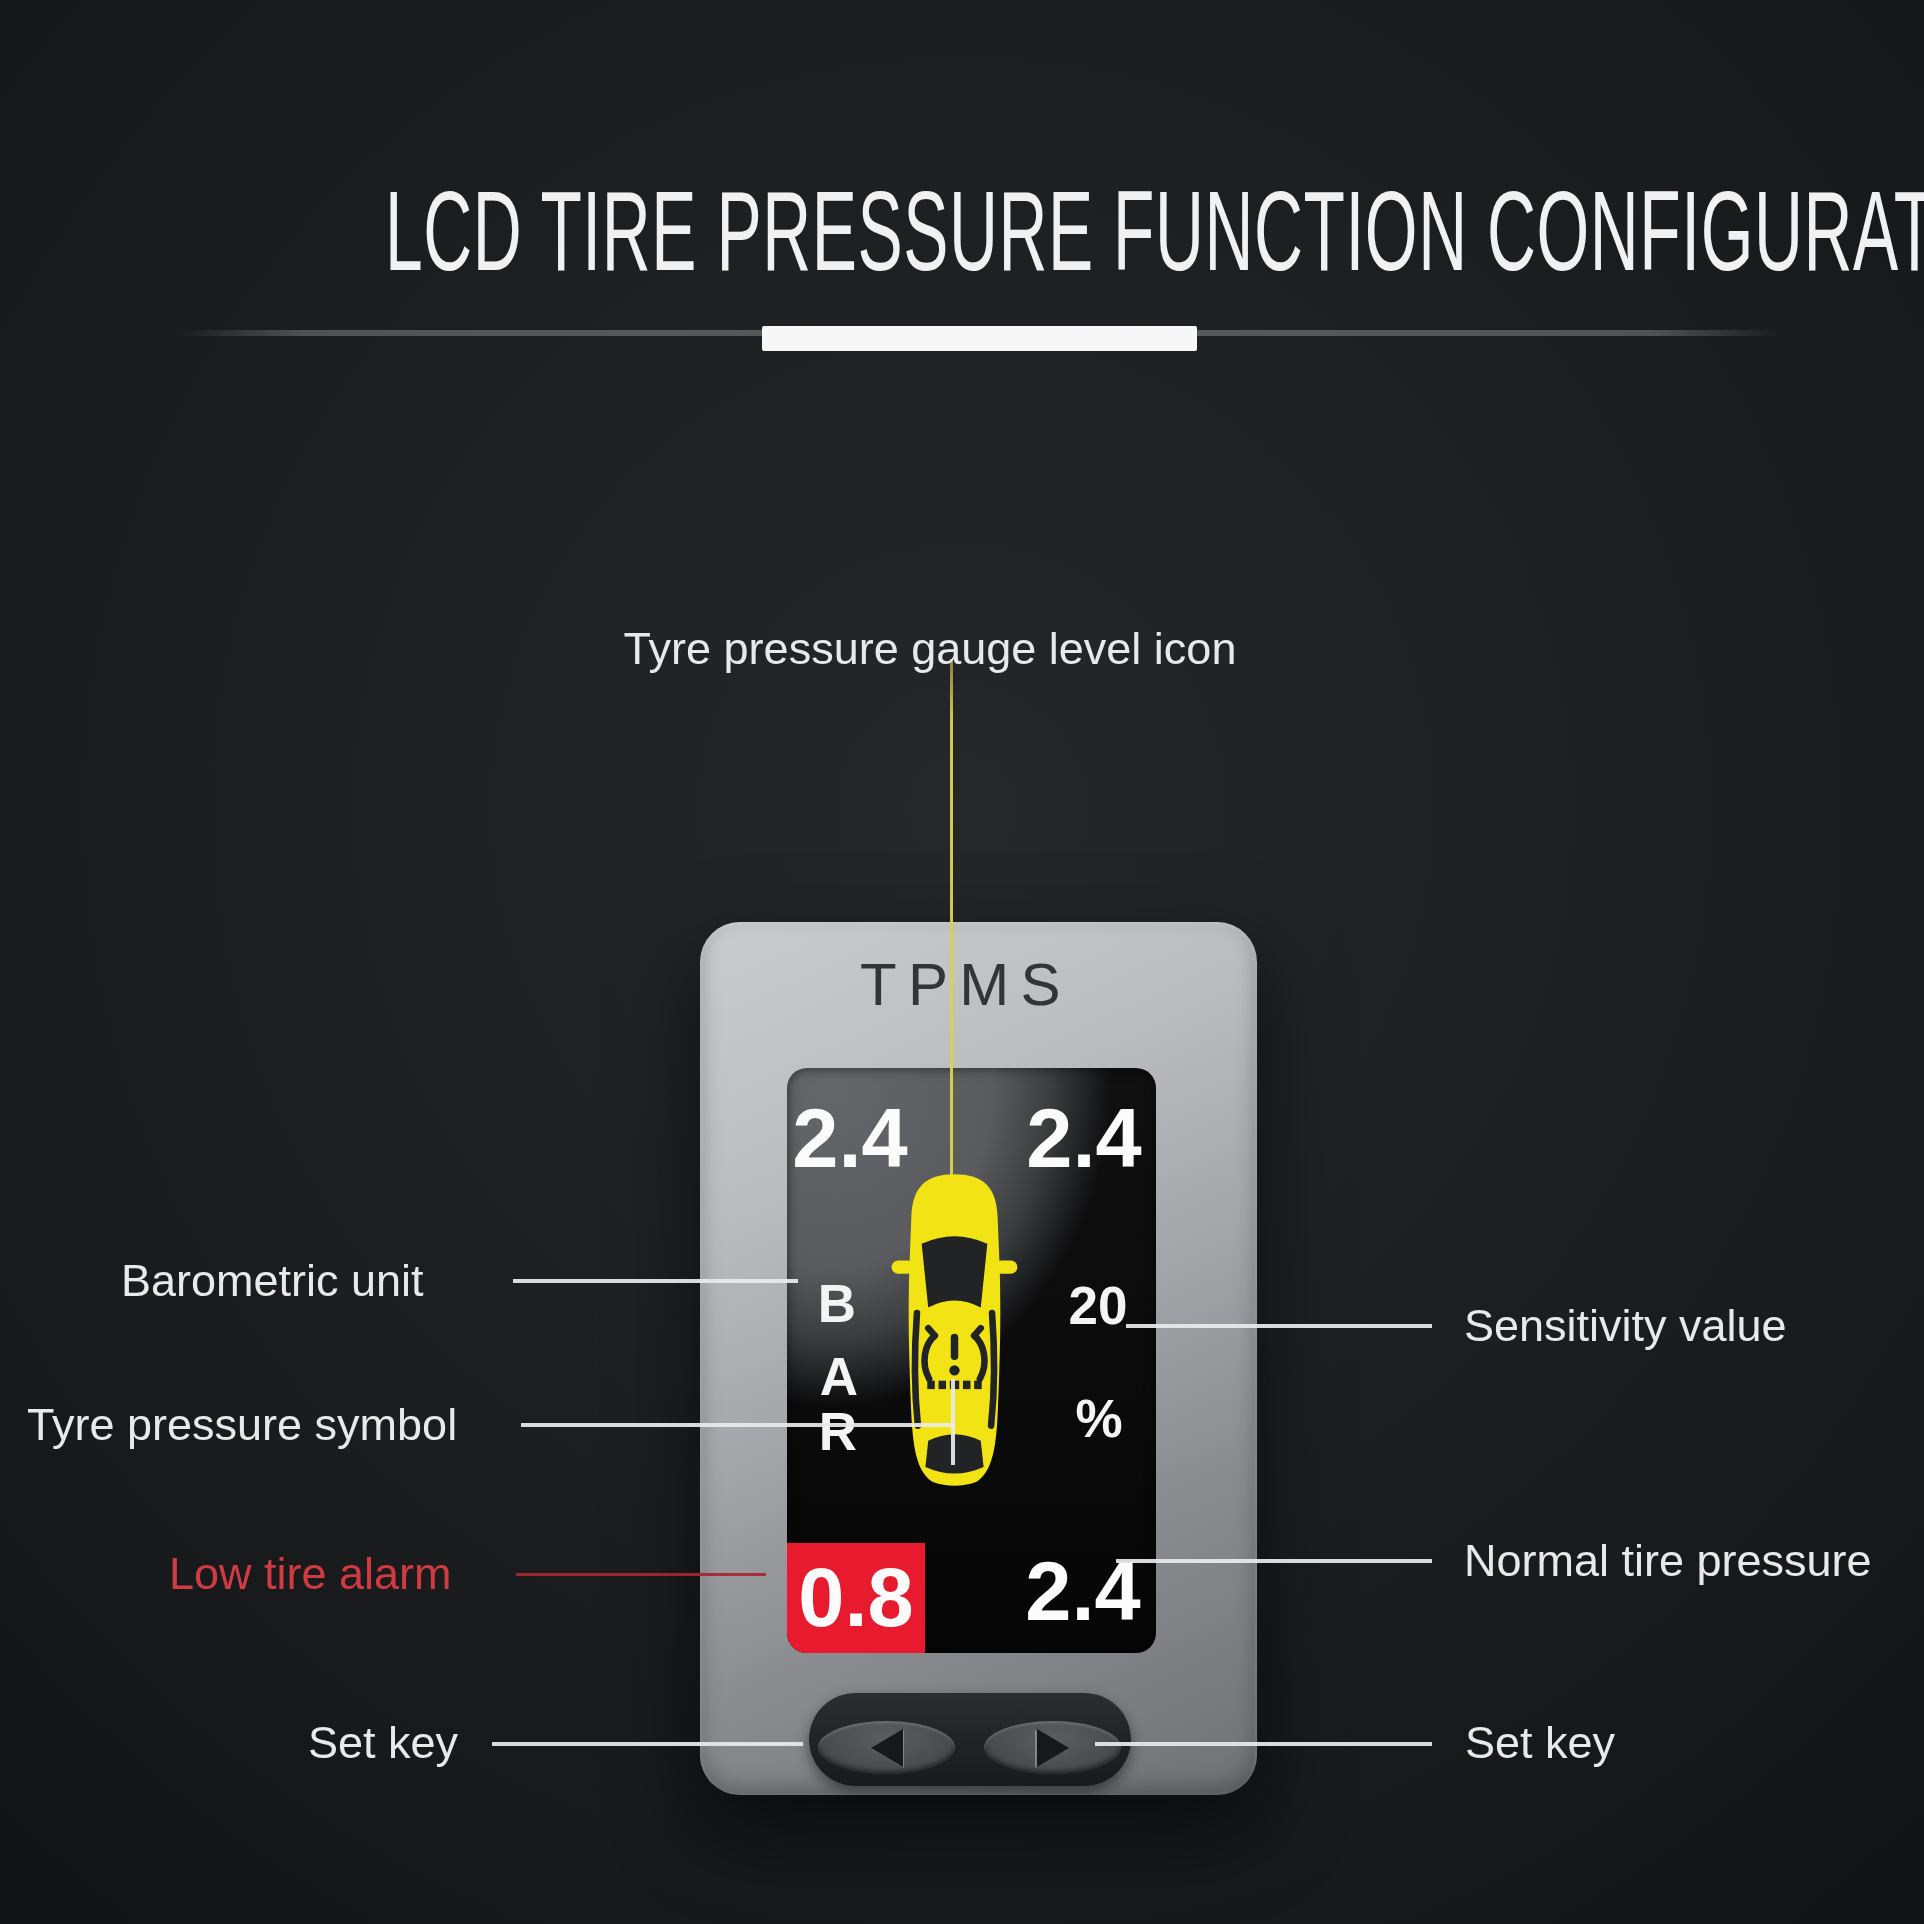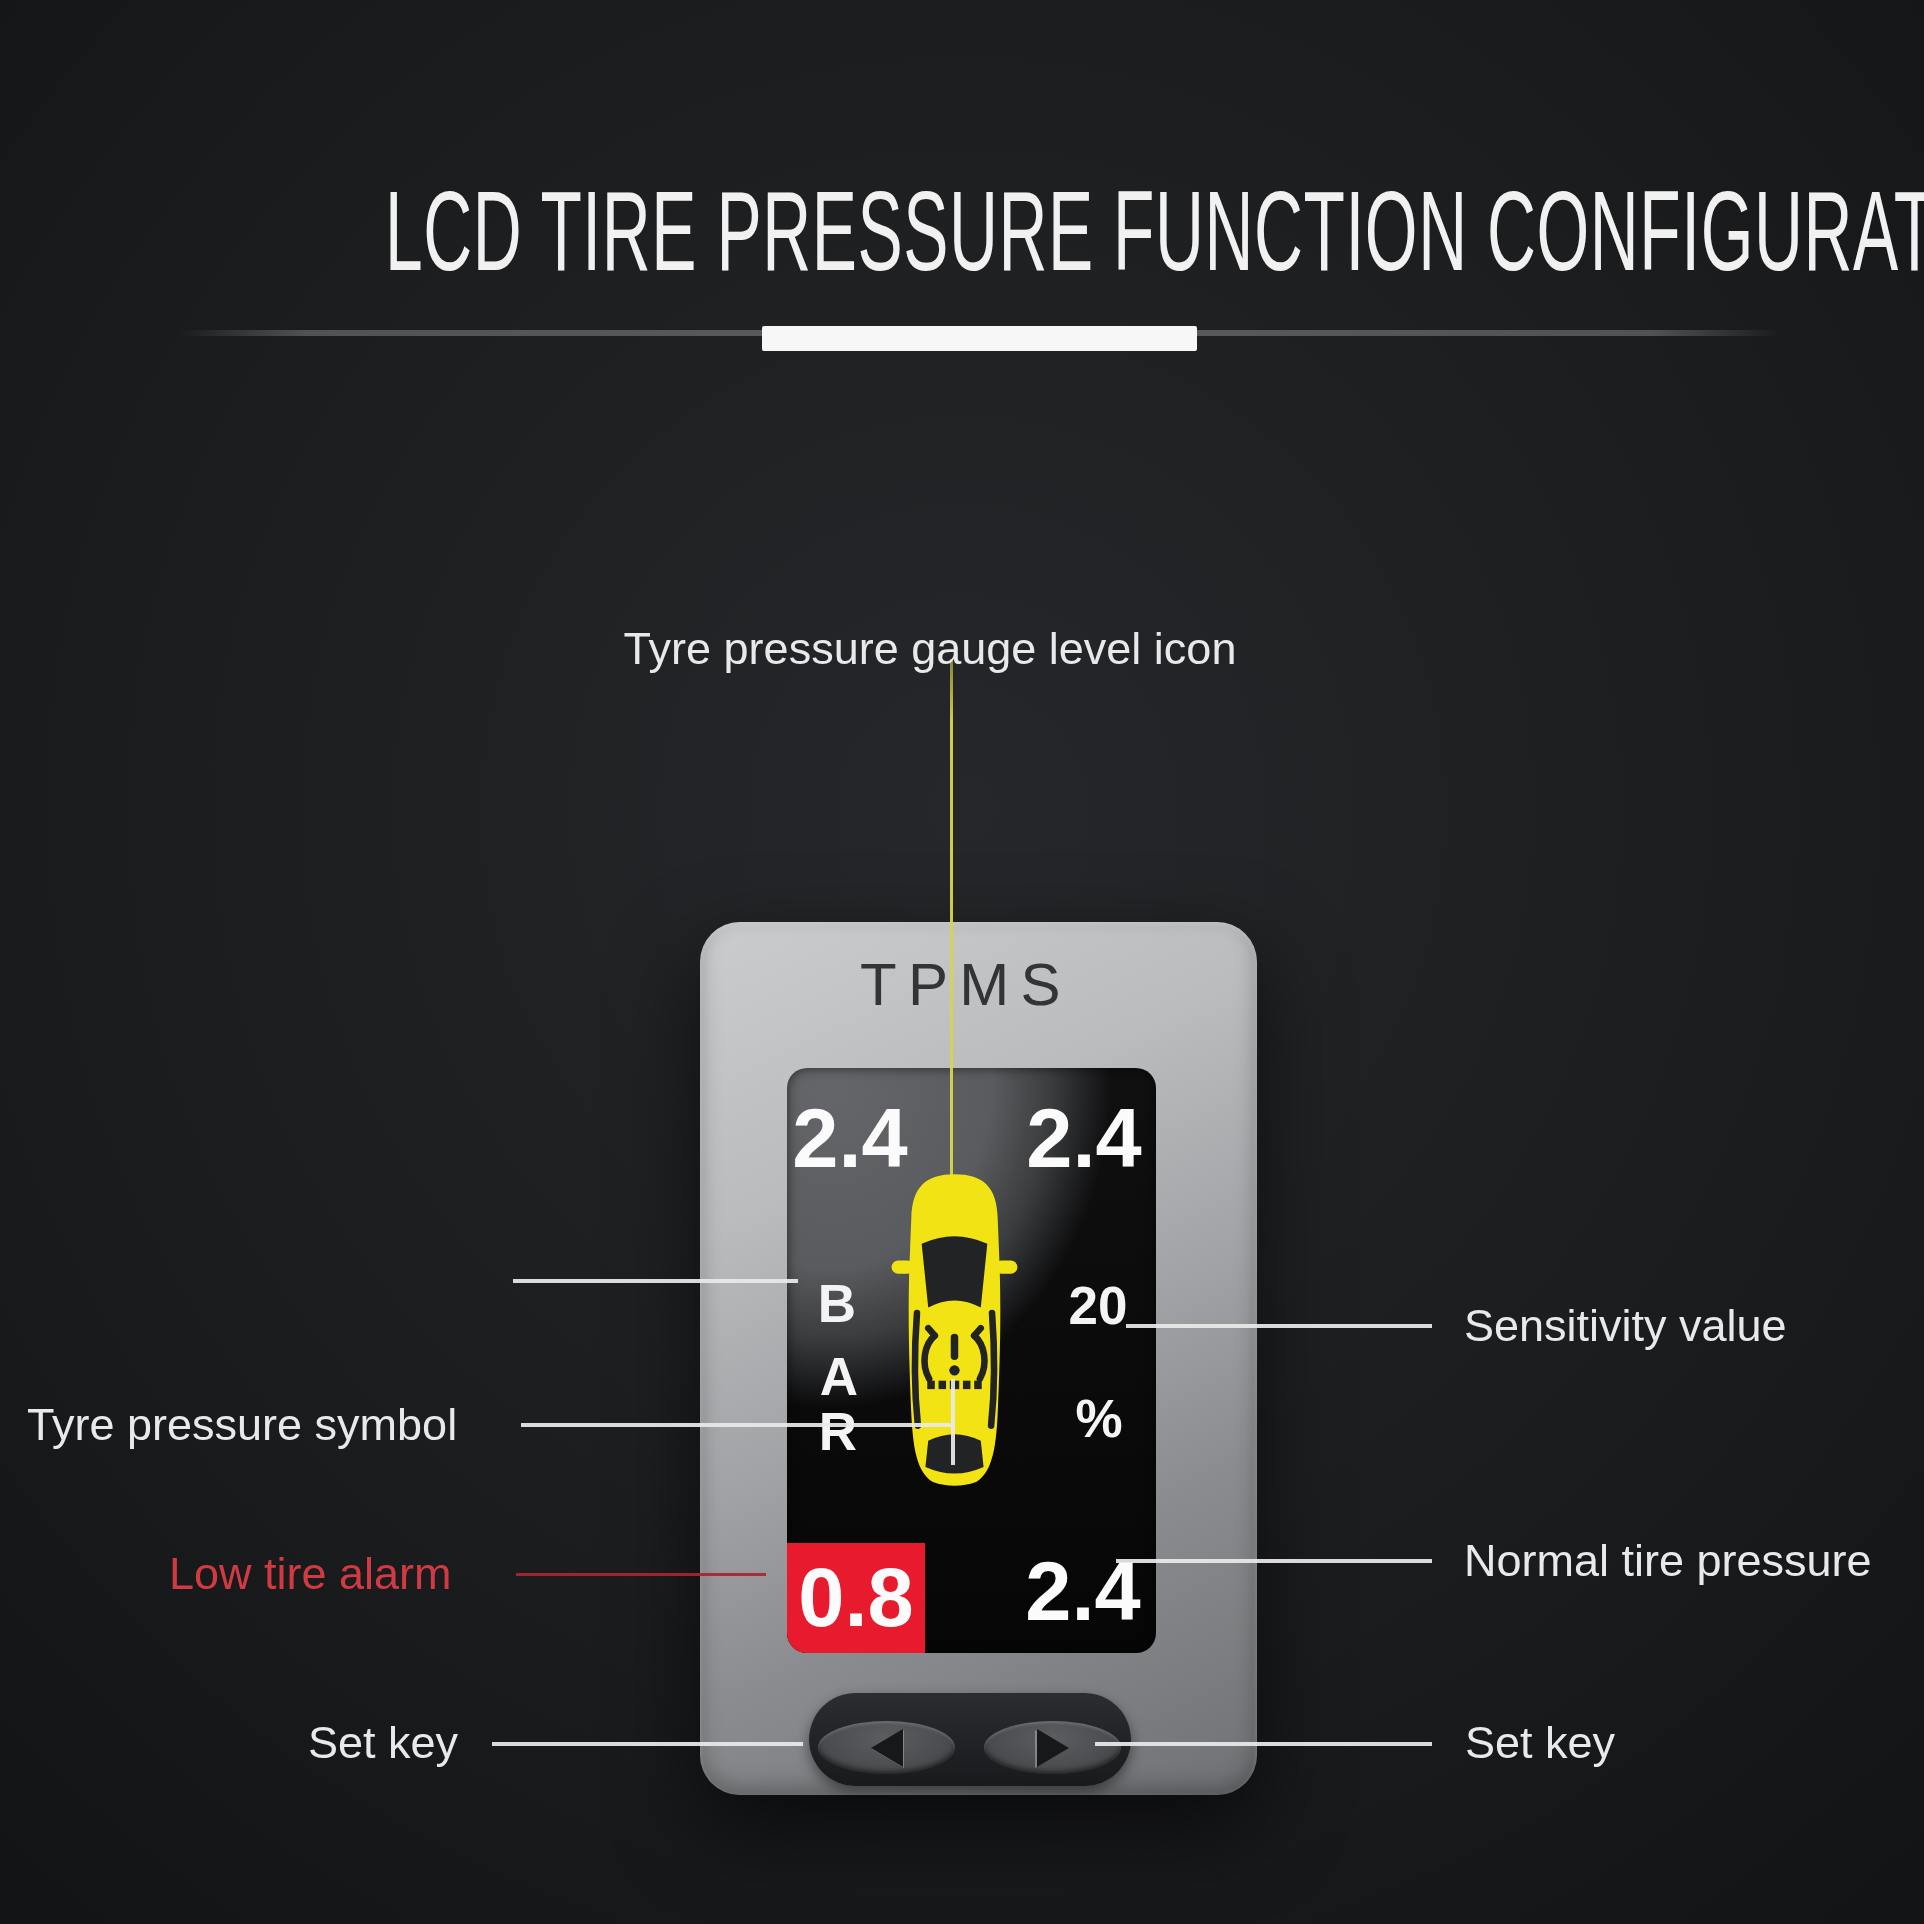--- a/index.html
+++ b/index.html
@@ -160,20 +160,21 @@
 
   <div class="cline" style="left:513px;top:1279px;width:285px;"></div>
   <div class="cline" style="left:521px;top:1423px;width:434px;"></div>
   <div class="cline vert" style="left:951px;top:1379px;height:86px;"></div>
   <div class="cline red" style="left:516px;top:1573px;width:250px;"></div>
   <div class="cline" style="left:492px;top:1742px;width:311px;"></div>
   <div class="cline" style="left:1126px;top:1324px;width:306px;"></div>
   <div class="cline" style="left:1116px;top:1559px;width:316px;"></div>
   <div class="cline" style="left:1095px;top:1742px;width:337px;"></div>
 
+  <div class="callout-label" style="left:121px;top:1281px;">Barometric unit</div>
   <div class="callout-label" style="left:27px;top:1425px;">Tyre pressure symbol</div>
   <div class="callout-label red" style="left:169px;top:1574px;">Low tire alarm</div>
   <div class="callout-label" style="left:308px;top:1743px;">Set key</div>
   <div class="callout-label" style="left:1464px;top:1326px;">Sensitivity value</div>
   <div class="callout-label" style="left:1464px;top:1561px;">Normal tire pressure</div>
   <div class="callout-label" style="left:1465px;top:1743px;">Set key</div>
 
 </div>
 
 

